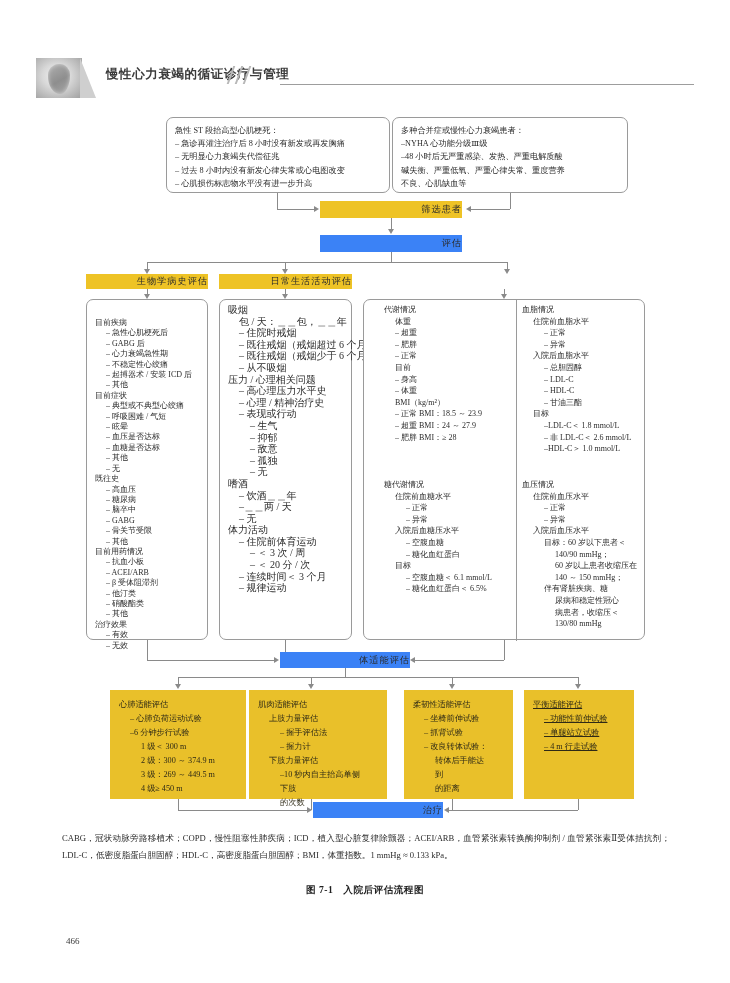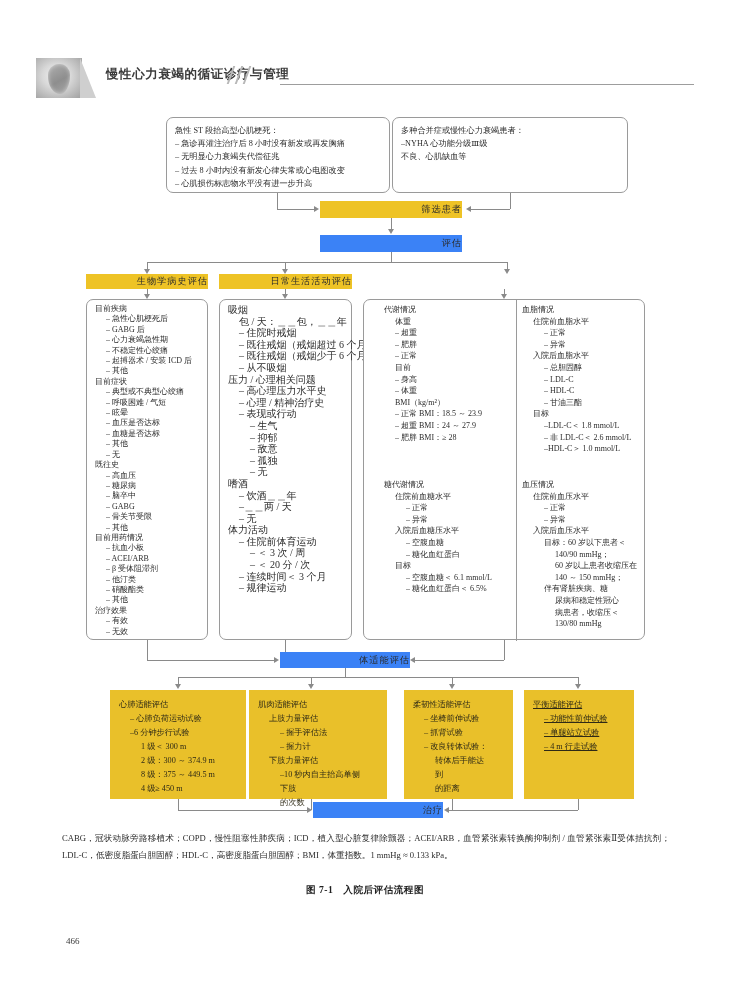--- a/index.html
+++ b/index.html
@@ -106,20 +106,22 @@
     <div class="ln">急性 ST 段抬高型心肌梗死：</div>
     <div class="ln">– 急诊再灌注治疗后 8 小时没有新发或再发胸痛</div>
     <div class="ln">– 无明显心力衰竭失代偿征兆</div>
     <div class="ln">– 过去 8 小时内没有新发心律失常或心电图改变</div>
     <div class="ln">– 心肌损伤标志物水平没有进一步升高</div>
   </div>
 
   <div class="tbox" style="left:392px; top:117px; width:236px; height:76px;">
     <div class="ln">多种合并症或慢性心力衰竭患者：</div>
     <div class="ln">–NYHA 心功能分级Ⅲ级</div>
+    <div class="ln">–48 小时后无严重感染、发热、严重电解质酸</div>
+    <div class="ln">碱失衡、严重低氧、严重心律失常、重度营养</div>
     <div class="ln">不良、心肌缺血等</div>
   </div>
 
   <div class="ln-v" style="left:277px; top:193px; height:16px;"></div>
   <div class="ln-h" style="left:277px; top:209px; width:38px;"></div>
   <div class="arr-r" style="left:314px; top:205.5px;"></div>
 
   <div class="ln-v" style="left:510px; top:193px; height:16px;"></div>
   <div class="ln-h" style="left:470px; top:209px; width:40px;"></div>
   <div class="arr-l" style="left:466px; top:205.5px;"></div>
@@ -151,21 +153,21 @@
     <span>日常生活活动评估</span>
   </div>
 
   <div class="ln-v" style="left:147px; top:289px; height:6px;"></div>
   <div class="arr-d" style="left:143.5px; top:294px;"></div>
   <div class="ln-v" style="left:285px; top:289px; height:6px;"></div>
   <div class="arr-d" style="left:281.5px; top:294px;"></div>
   <div class="ln-v" style="left:504px; top:289px; height:6px;"></div>
   <div class="arr-d" style="left:500.5px; top:294px;"></div>
 
-  <div class="tbox" id="col-bio" style="left:86px; top:299px; width:122px; height:341px; line-height:10.4px; font-size:8px; padding-top:4px;">
+  <div class="tbox" id="col-bio" style="left:86px; top:299px; width:122px; height:341px; line-height:10.4px; font-size:8px; padding-top:18px;">
       <div class="ln i0">目前疾病</div>
       <div class="ln i1">– 急性心肌梗死后</div>
       <div class="ln i1">– GABG 后</div>
       <div class="ln i1">– 心力衰竭急性期</div>
       <div class="ln i1">– 不稳定性心绞痛</div>
       <div class="ln i1">– 起搏器术 / 安装 ICD 后</div>
       <div class="ln i1">– 其他</div>
       <div class="ln i0">目前症状</div>
       <div class="ln i1">– 典型或不典型心绞痛</div>
       <div class="ln i1">– 呼吸困难 / 气短</div>
@@ -307,21 +309,21 @@
   <div class="arr-d" style="left:307.5px; top:684px;"></div>
   <div class="arr-d" style="left:448.5px; top:684px;"></div>
   <div class="arr-d" style="left:574.5px; top:684px;"></div>
 
   <div class="ybox" id="fit-0" style="left:110px; top:690px; width:136px; height:109px;">
       <div class="ln i0">心肺适能评估</div>
       <div class="ln i1">– 心肺负荷运动试验</div>
       <div class="ln i1">–6 分钟步行试验</div>
       <div class="ln i2">1 级＜ 300 m</div>
       <div class="ln i2">2 级：300 ～ 374.9 m</div>
-      <div class="ln i2">8 级：375 ～ 449.5 m</div>
+      <div class="ln i2">3 级：269 ～ 449.5 m</div>
       <div class="ln i2">4 级≥ 450 m</div>
     </div>
   <div class="ybox" id="fit-1" style="left:249px; top:690px; width:138px; height:109px;">
       <div class="ln i0">肌肉适能评估</div>
       <div class="ln i1">上肢力量评估</div>
       <div class="ln i2">– 握手评估法</div>
       <div class="ln i2">– 握力计</div>
       <div class="ln i1">下肢力量评估</div>
       <div class="ln i2">–10 秒内自主抬高单侧下肢</div>
       <div class="ln i2">的次数</div>

